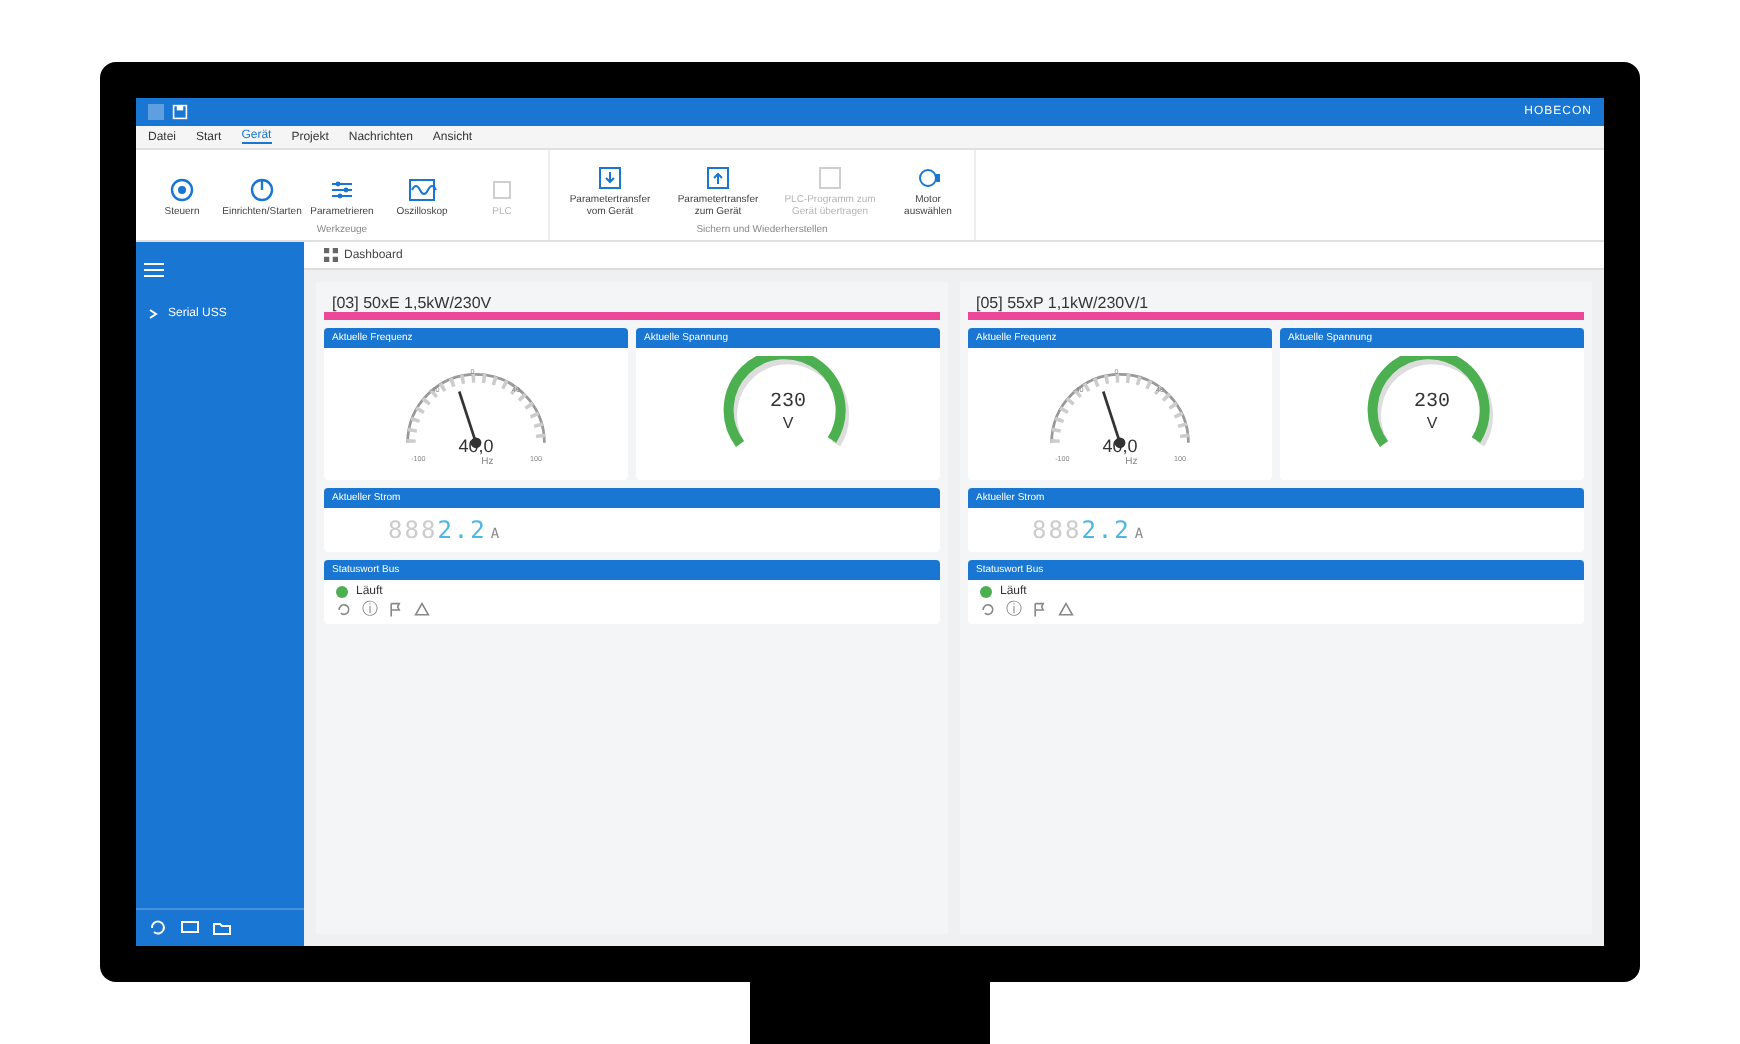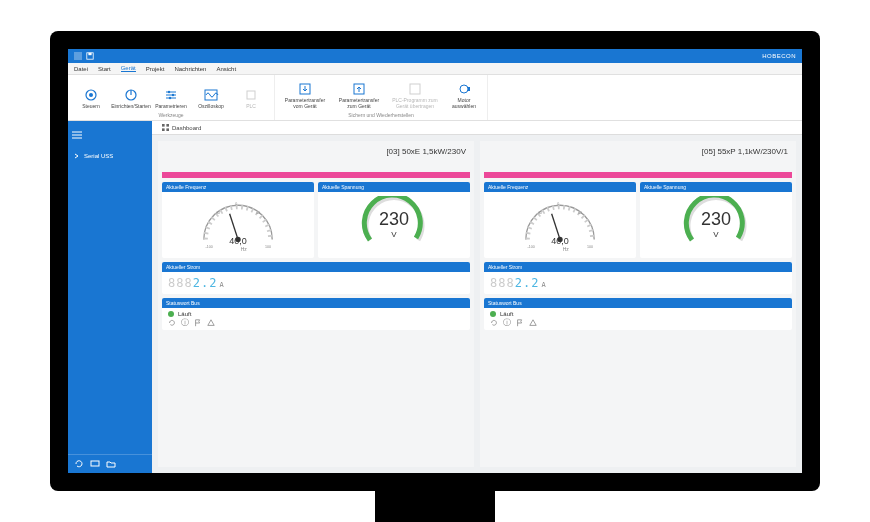--- a/index.html
+++ b/index.html
@@ -23,35 +23,35 @@
   .sidebar-top { flex: 1; padding: 6px 4px; }
   .sidebar-item { display: flex; align-items: center; gap: 4px; font-size: 6px; padding: 3px 2px; }
   .sidebar-chevron { width: 6px; height: 6px; }
   .sidebar-bottom { display: flex; gap: 6px; padding: 4px 6px; border-top: 1px solid rgba(255,255,255,0.2); }
   .sidebar-bottom svg { width: 10px; height: 10px; }
   .main { flex: 1; background: #eef0f2; display: flex; flex-direction: column; }
   .tabbar { height: 14px; background: #fff; display: flex; align-items: center; padding: 0 4px; border-bottom: 1px solid #ddd; }
   .tab { display: flex; align-items: center; gap: 3px; font-size: 6px; color: #444; padding: 0 6px; }
   .dash { flex: 1; padding: 6px; display: flex; gap: 6px; }
   .panel { flex: 1; background: #f4f5f6; padding: 4px; }
-  .panel-title { font-size: 8px; color: #333; padding: 2px 4px 16px; border-bottom: 6px solid #ec4899; margin-bottom: 4px; text-align: right; }
+  .panel-title { font-size: 8px; color: #333; padding: 2px 4px 0; border-bottom: 4px solid #ec4899; margin-bottom: 4px; }
   .cards-row { display: flex; gap: 4px; margin-bottom: 4px; }
   .card { background: #fff; border-radius: 2px; flex: 1; overflow: hidden; }
   .card-header { background: #1976d2; color: #fff; font-size: 5px; padding: 2px 4px; }
   .card-body { padding: 4px; display: flex; align-items: center; justify-content: center; position: relative; }
   .gauge-wrap { width: 90px; height: 58px; position: relative; }
   .gauge-reading { position: absolute; bottom: 2px; left: 50%; transform: translateX(-50%); text-align: right; }
   .gauge-reading .val { font-size: 9px; color: #333; }
   .gauge-reading .unit { font-size: 5px; color: #888; }
   .arc-gauge { width: 80px; height: 56px; position: relative; display: flex; align-items: center; justify-content: center; }
   .arc-reading { text-align: center; }
-  .arc-reading .val { font-size: 18px; color: #333; }
+  .arc-reading .val { font-size: 10px; color: #333; font-family: Liberation Mono, monospace; }
   .arc-reading .unit { font-size: 8px; color: #333; }
   .current-card .card-body { justify-content: flex-start; padding: 4px 6px; }
-  .seg { font-family: monospace; color: #ccc; font-size: 12px; letter-spacing: 1px; }
+  .seg { font-family: monospace; color: #ccc; font-size: 12px; letter-spacing: 1px; margin-left: 26px; }
   .seg .active { color: #4db6e2; }
   .seg .unit { color: #888; font-size: 7px; margin-left: 2px; }
   .status-card .card-body { flex-direction: column; align-items: flex-start; padding: 3px 6px; gap: 2px; }
   .status-row1 { display: flex; align-items: center; gap: 4px; font-size: 6px; color: #333; }
   .dot { width: 6px; height: 6px; border-radius: 50%; background: #4caf50; }
   .status-row2 { display: flex; gap: 5px; align-items: center; }
   .status-row2 svg, .status-row2 .sym { width: 8px; height: 8px; color: #888; font-size: 8px; line-height: 1; }
   .small-card { width: 49%; }
   .tick-label { font-size: 4px; fill: #888; }
 </style>

